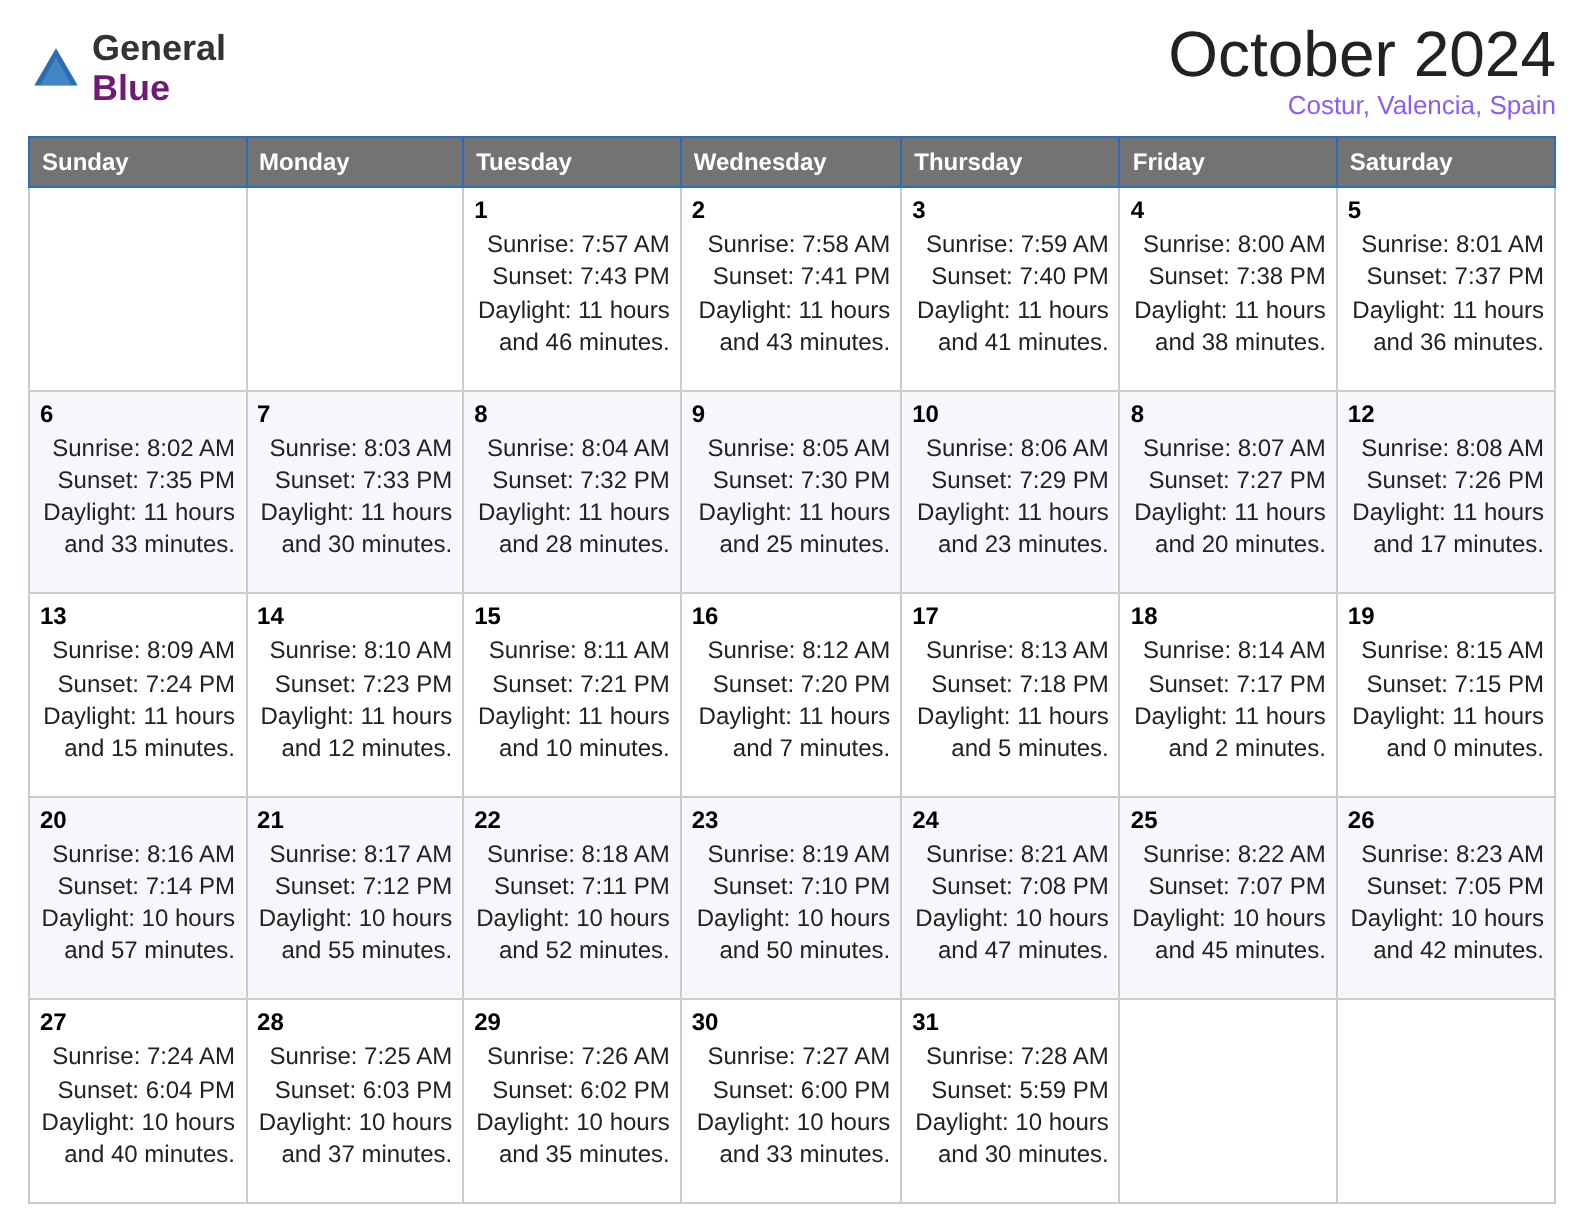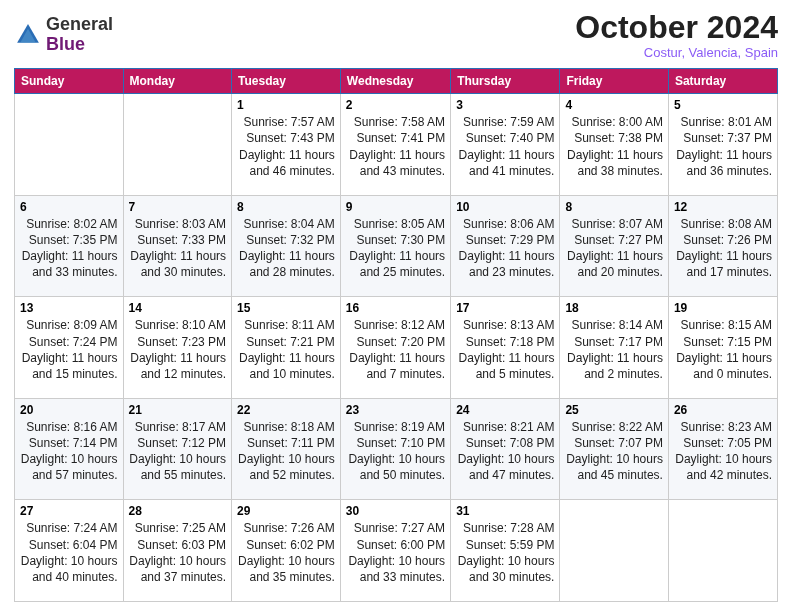--- a/index.html
+++ b/index.html
@@ -38,36 +38,36 @@
     .logo-text .blue { color: #701a75; }
     .logo-icon {
       width: 28px;
       height: 28px;
     }
     .title-block {
       text-align: right;
     }
     .month-title {
       font-size: 32px;
-      font-weight: bold;
+      font-weight: normal;
       color: #222;
       line-height: 1.1;
     }
     .location {
       font-size: 13px;
       color: #8b5cf6;
     }
     .calendar {
       flex: 1;
       border-collapse: collapse;
       width: 100%;
       font-size: 10.5px;
     }
     .calendar th {
-      background: #be185d;
+      background: #737373;
       color: #fff;
       text-align: left;
       padding: 5px 6px;
       font-size: 12px;
       font-weight: bold;
       border: 1px solid #2a6db5;
     }
     .calendar td {
       border: 1px solid #ccc;
       vertical-align: top;

